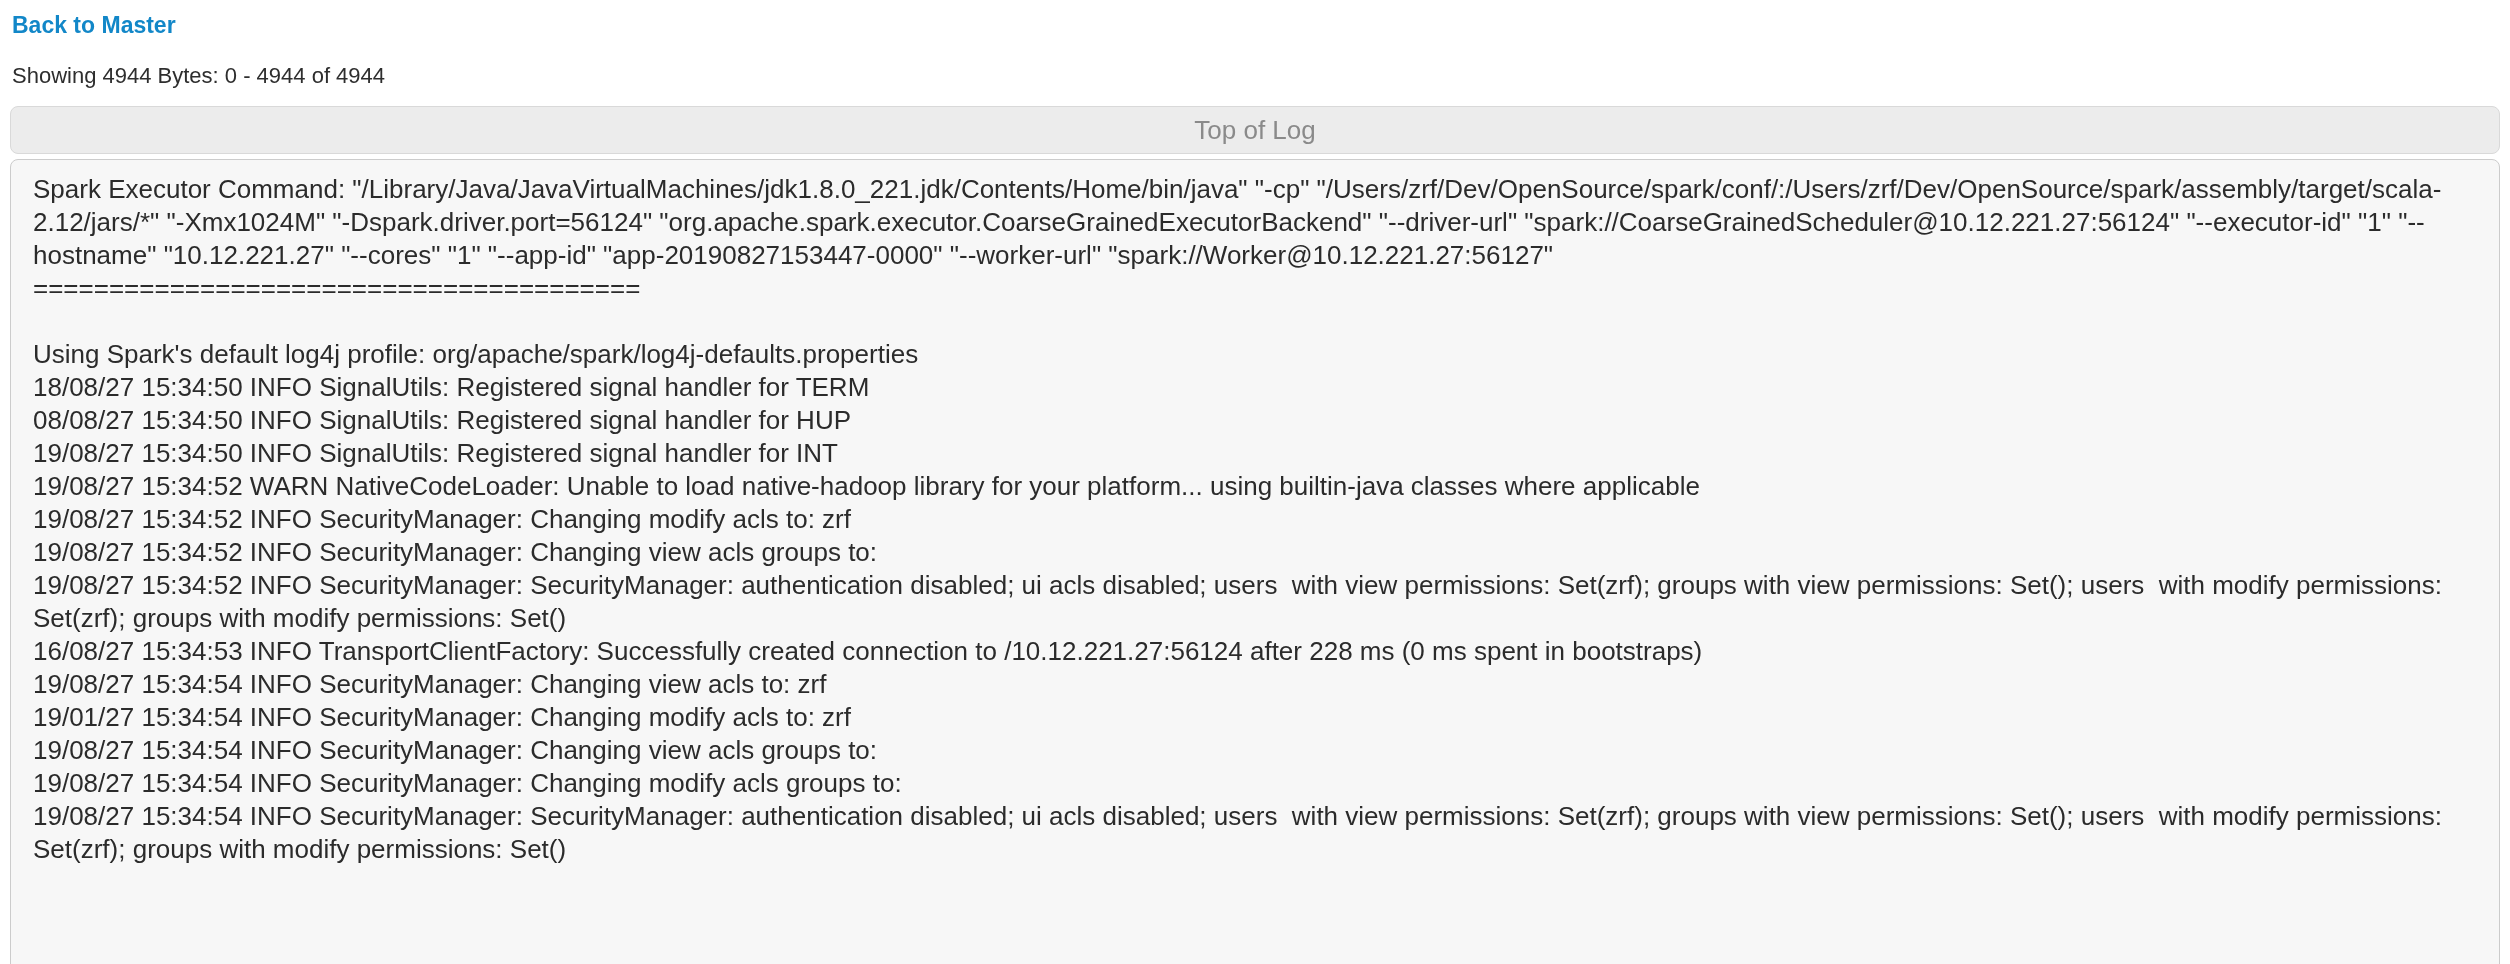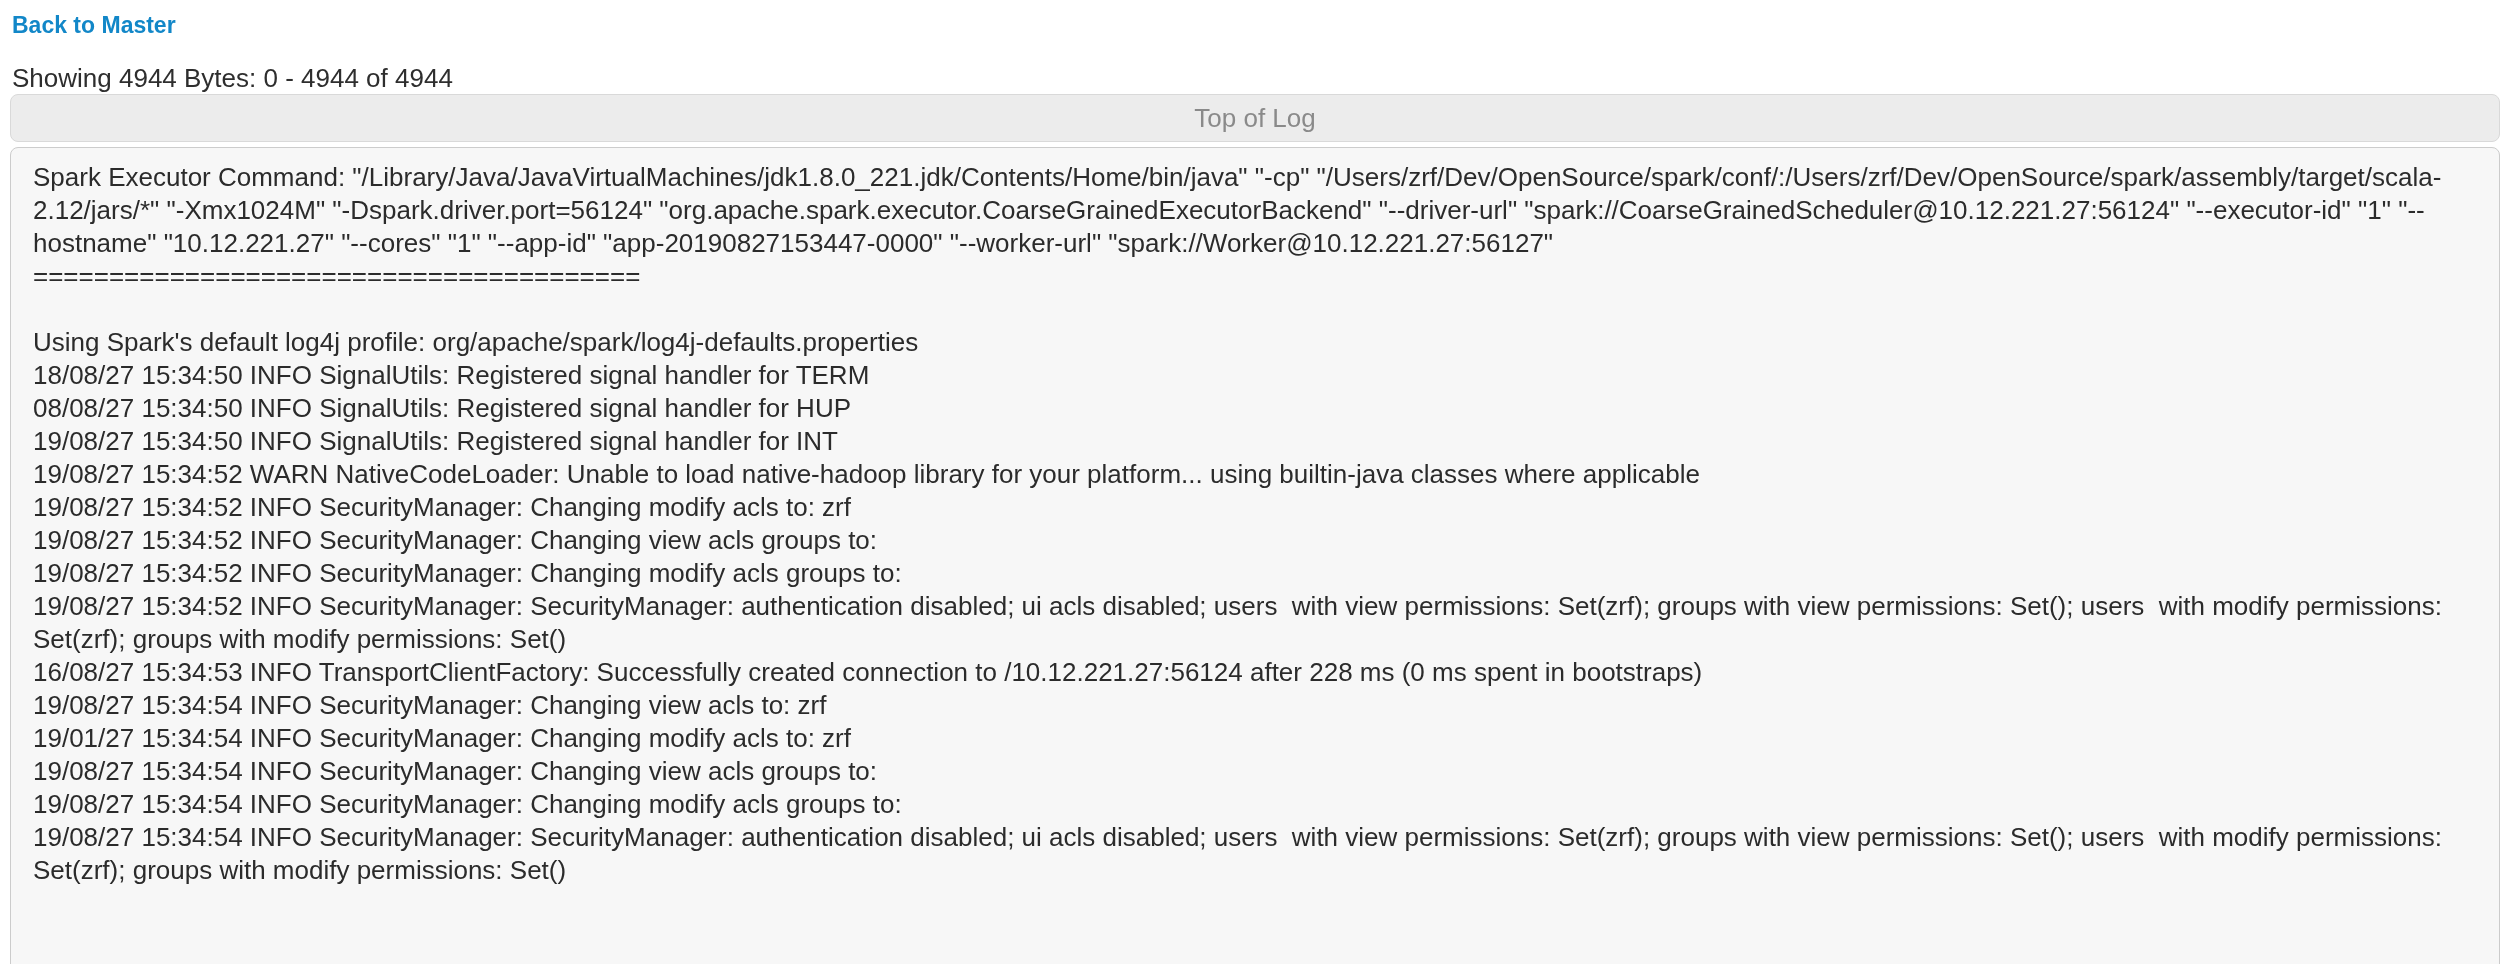--- a/index.html
+++ b/index.html
@@ -28,26 +28,27 @@
     display: inline-block;
     color: var(--link-blue);
     font-size: 23px;
     font-weight: 600;
     text-decoration: none;
     cursor: pointer;
     margin-left: 2px;
   }
   .byte-range {
     margin-top: 24px;
-    font-size: 26px;
+    font-size: 22px;
     font-weight: 500;
     color: var(--page-text);
     margin-left: 2px;
   }
   .log-header-bar {
+    margin-top: 17px;
     height: 48px;
     background: var(--header-bg);
     border: 1px solid var(--header-border);
     border-radius: 8px;
     display: flex;
     align-items: center;
     justify-content: center;
   }
   .log-header-title {
     font-size: 26px;
@@ -88,21 +89,20 @@
     <div class="log-line">Spark Executor Command: "/Library/Java/JavaVirtualMachines/jdk1.8.0_221.jdk/Contents/Home/bin/java" "-cp" "/Users/zrf/Dev/OpenSource/spark/conf/:/Users/zrf/Dev/OpenSource/spark/assembly/target/scala-2.12/jars/*" "-Xmx1024M" "-Dspark.driver.port=56124" "org.apache.spark.executor.CoarseGrainedExecutorBackend" "--driver-url" "spark://CoarseGrainedScheduler@10.12.221.27:56124" "--executor-id" "1" "--hostname" "10.12.221.27" "--cores" "1" "--app-id" "app-20190827153447-0000" "--worker-url" "spark://Worker@10.12.221.27:56127"</div>
     <div class="log-line">========================================</div>
     <div class="log-line"></div>
     <div class="log-line">Using Spark's default log4j profile: org/apache/spark/log4j-defaults.properties</div>
     <div class="log-line">18/08/27 15:34:50 INFO SignalUtils: Registered signal handler for TERM</div>
     <div class="log-line">08/08/27 15:34:50 INFO SignalUtils: Registered signal handler for HUP</div>
     <div class="log-line">19/08/27 15:34:50 INFO SignalUtils: Registered signal handler for INT</div>
     <div class="log-line">19/08/27 15:34:52 WARN NativeCodeLoader: Unable to load native-hadoop library for your platform... using builtin-java classes where applicable</div>
     <div class="log-line">19/08/27 15:34:52 INFO SecurityManager: Changing modify acls to: zrf</div>
     <div class="log-line">19/08/27 15:34:52 INFO SecurityManager: Changing view acls groups to:</div>
-    <div class="log-line">19/08/27 15:34:52 INFO SecurityManager: Changing modify acls groups to:</div>
     <div class="log-line">19/08/27 15:34:52 INFO SecurityManager: SecurityManager: authentication disabled; ui acls disabled; users  with view permissions: Set(zrf); groups with view permissions: Set(); users  with modify permissions: Set(zrf); groups with modify permissions: Set()</div>
     <div class="log-line">16/08/27 15:34:53 INFO TransportClientFactory: Successfully created connection to /10.12.221.27:56124 after 228 ms (0 ms spent in bootstraps)</div>
     <div class="log-line">19/08/27 15:34:54 INFO SecurityManager: Changing view acls to: zrf</div>
     <div class="log-line">19/01/27 15:34:54 INFO SecurityManager: Changing modify acls to: zrf</div>
     <div class="log-line">19/08/27 15:34:54 INFO SecurityManager: Changing view acls groups to:</div>
     <div class="log-line">19/08/27 15:34:54 INFO SecurityManager: Changing modify acls groups to:</div>
     <div class="log-line">19/08/27 15:34:54 INFO SecurityManager: SecurityManager: authentication disabled; ui acls disabled; users  with view permissions: Set(zrf); groups with view permissions: Set(); users  with modify permissions: Set(zrf); groups with modify permissions: Set()</div>
   </div>
 
 </div>

